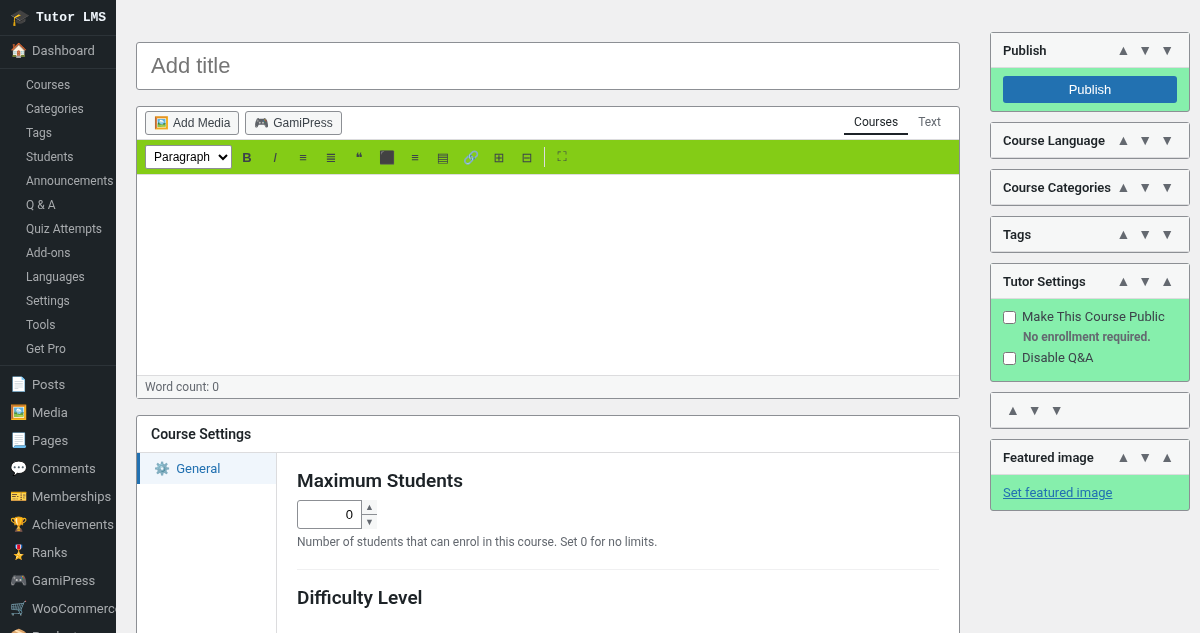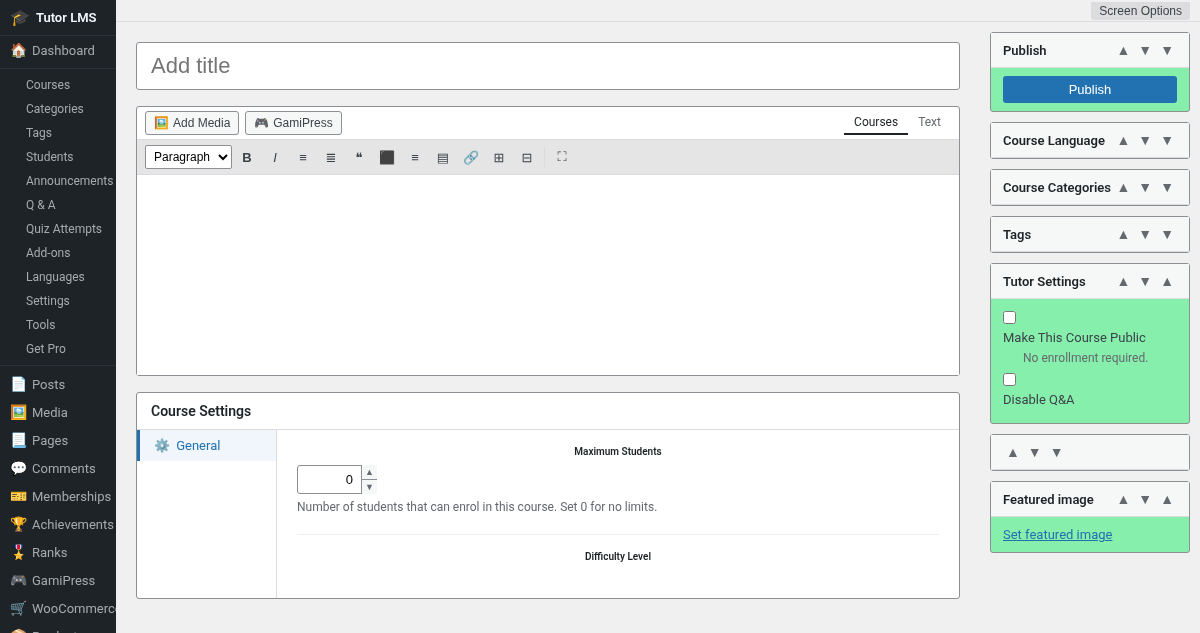--- a/index.html
+++ b/index.html
@@ -5,21 +5,21 @@
     * { box-sizing: border-box; margin: 0; padding: 0; }
     body { font-family: -apple-system, BlinkMacSystemFont, "Segoe UI", Roboto, sans-serif; font-size: 13px; background: #f0f0f1; color: #3c434a; }
 
     
     .layout { display: flex; height: 633px; overflow: hidden; }
 
     
     .sidebar { width: 116px; background: #1d2327; color: #a7aaad; flex-shrink: 0; overflow-y: auto; }
     .sidebar-header { background: #1d2327; padding: 8px 0; border-bottom: 1px solid #2c3338; display: flex; align-items: center; gap: 6px; padding-left: 10px; height: 36px; }
     .sidebar-header-icon { color: #f0f6fc; font-size: 16px; }
-    .sidebar-header-text { color: #f0f6fc; font-weight: 600; font-size: 13px; }
+    .sidebar-header-text { color: #f0f6fc; font-weight: 600; font-size: 13px; font-family: Liberation Mono, monospace; }
     .sidebar-item { display: flex; align-items: center; gap: 6px; padding: 6px 10px; cursor: pointer; color: #a7aaad; font-size: 13px; }
     .sidebar-item .icon { font-size: 14px; width: 16px; text-align: center; }
     .sidebar-divider { border: none; border-top: 1px solid #2c3338; margin: 4px 0; }
     .sidebar-sub-item { padding: 5px 10px 5px 26px; color: #a7aaad; cursor: pointer; font-size: 12px; }
 
     
     .top-bar { background: #f0f0f1; border-bottom: 1px solid #dcdcde; display: flex; justify-content: flex-end; align-items: center; padding: 0 10px; height: 22px; position: absolute; top: 0; left: 116px; right: 0; }
     .screen-options-btn { background: #dcdcde; border: none; padding: 2px 8px; font-size: 12px; cursor: pointer; color: #3c434a; border-bottom-left-radius: 3px; border-bottom-right-radius: 3px; }
 
     
@@ -35,60 +35,60 @@
     .title-input { width: 100%; padding: 10px 14px; font-size: 22px; border: 1px solid #8c8f94; border-radius: 3px; background: #fff; color: #0c4a6e; outline: none; }
 
     
     .editor-wrap { background: #fff; border: 1px solid #8c8f94; border-radius: 3px; margin-top: 16px; }
     .editor-top-bar { display: flex; justify-content: space-between; align-items: center; border-bottom: 1px solid #dcdcde; padding: 4px 8px; }
     .editor-top-left { display: flex; gap: 6px; }
     .editor-btn { background: #f6f7f7; border: 1px solid #8c8f94; border-radius: 3px; padding: 4px 8px; cursor: pointer; font-size: 12px; color: #3c434a; display: flex; align-items: center; gap: 4px; }
     .editor-tabs { display: flex; gap: 0; }
     .editor-tab { padding: 4px 10px; cursor: pointer; border-bottom: 2px solid transparent; font-size: 12px; color: #646970; }
     .editor-tab.active { color: #1d2327; border-bottom-color: #1d2327; }
-    .editor-toolbar { display: flex; align-items: center; gap: 2px; padding: 4px 8px; border-bottom: 1px solid #dcdcde; background: #e5e5e5; flex-wrap: wrap; }
+    .editor-toolbar { display: flex; align-items: center; gap: 2px; padding: 4px 8px; border-bottom: 1px solid #dcdcde; background: #84cc16; flex-wrap: wrap; }
     .toolbar-select { padding: 3px 4px; border: 1px solid #8c8f94; border-radius: 2px; font-size: 12px; background: #fff; }
     .toolbar-btn { width: 26px; height: 26px; border: 1px solid transparent; border-radius: 2px; cursor: pointer; background: none; font-size: 13px; display: flex; align-items: center; justify-content: center; color: #3c434a; }
     .toolbar-divider { width: 1px; height: 20px; background: #dcdcde; margin: 0 2px; }
     .editor-body { min-height: 200px; padding: 10px; background: #fff; }
     .editor-footer { padding: 4px 8px; border-top: 1px solid #dcdcde; background: #f6f7f7; font-size: 12px; color: #646970; }
 
     
     .course-settings { background: #fff; border: 1px solid #8c8f94; border-radius: 3px; margin-top: 16px; }
     .course-settings-header { padding: 10px 14px; border-bottom: 1px solid #dcdcde; font-size: 14px; font-weight: 600; color: #1d2327; }
     .settings-body { display: flex; }
     .settings-tabs { width: 140px; flex-shrink: 0; border-right: 1px solid #dcdcde; }
     .settings-tab { padding: 8px 14px; cursor: pointer; font-size: 13px; color: #3c434a; display: flex; align-items: center; gap: 6px; border-left: 3px solid transparent; }
     .settings-tab.active { border-left-color: #2271b1; background: #f0f6fc; color: #2271b1; }
     .settings-content { flex: 1; padding: 16px 20px; }
     .settings-field { margin-bottom: 20px; }
-    .settings-field-label { font-weight: 600; color: #1d2327; margin-bottom: 8px; font-size: 10px; text-align: center; }
+    .settings-field-label { font-weight: 600; color: #1d2327; margin-bottom: 8px; font-size: 19px; }
     .number-input-wrap { position: relative; display: inline-block; }
     .number-input { width: 80px; padding: 6px 8px; border: 1px solid #8c8f94; border-radius: 3px; font-size: 13px; text-align: right; }
     .number-spinners { position: absolute; right: 0; top: 0; bottom: 0; width: 16px; display: flex; flex-direction: column; border-left: 1px solid #8c8f94; }
     .spinner-btn { flex: 1; background: #f6f7f7; border: none; cursor: pointer; font-size: 9px; display: flex; align-items: center; justify-content: center; color: #646970; }
     .spinner-btn:first-child { border-bottom: 1px solid #8c8f94; }
     .field-hint { font-size: 12px; color: #646970; margin-top: 6px; }
     .divider-row { border: none; border-top: 1px solid #f0f0f1; margin: 0 0 16px; }
 
     
     .panel { background: #86efac; border: 1px solid #8c8f94; border-radius: 3px; margin-bottom: 10px; }
     .panel-header { display: flex; align-items: center; justify-content: space-between; padding: 8px 12px; border-bottom: 1px solid #dcdcde; background: #f6f7f7; }
     .panel-title { font-size: 13px; font-weight: 600; color: #1d2327; }
     .panel-controls { display: flex; gap: 2px; }
     .panel-ctrl-btn { background: none; border: none; cursor: pointer; color: #646970; font-size: 14px; padding: 1px 3px; }
     .panel-body { padding: 10px 12px; }
     .panel-body.publish-body { padding: 0; }
     .publish-actions { padding: 8px 12px; }
     .publish-btn { background: #2271b1; color: #fff; border: none; padding: 6px 12px; border-radius: 3px; cursor: pointer; font-size: 13px; width: 100%; }
 
-    .checkbox-row { display: flex; align-items: flex-start; gap: 6px; margin-bottom: 6px; flex-direction: column; }
+    .checkbox-row { display: flex; align-items: flex-start; gap: 6px; margin-bottom: 6px; }
     .checkbox-row input[type="checkbox"] { margin-top: 2px; }
     .checkbox-label { font-size: 13px; color: #3c434a; }
-    .sub-label { font-size: 12px; color: #646970; margin-left: 20px; }
+    .sub-label { font-size: 12px; color: #646970; margin-left: 20px; font-weight: bold; }
     .link-text { color: #2271b1; cursor: pointer; font-size: 13px; text-decoration: underline; }
 
     
     ::-webkit-scrollbar { width: 6px; }
     ::-webkit-scrollbar-track { background: #f0f0f1; }
     ::-webkit-scrollbar-thumb { background: #c3c4c7; border-radius: 3px; }
   </style>
 </head>
 <body>
 
@@ -158,23 +158,20 @@
         </div>
         <div class="sidebar-item">
           <span class="icon">📦</span>
           <span>Products</span>
         </div>
       </div>
   </div>
 
   <div class="main-wrap">
 
-    <div class="top-bar">
-      <button class="screen-options-btn">Screen Options</button>
-    </div>
 
     <div class="main-content">
 
       <div class="editor-area">
 
         <input type="text" class="title-input" placeholder="Add title" style="">
 
         
         <div class="editor-wrap">
           <div class="editor-top-bar">
@@ -209,20 +206,23 @@
             <button class="toolbar-btn">⬛</button>
             <button class="toolbar-btn">≡</button>
             <button class="toolbar-btn">▤</button>
             <button class="toolbar-btn">🔗</button>
             <button class="toolbar-btn">⊞</button>
             <button class="toolbar-btn">⊟</button>
             <div class="toolbar-divider"></div>
             <button class="toolbar-btn">⛶</button>
           </div>
           <div class="editor-body" contenteditable="true" style=""></div>
+          <div class="editor-footer">
+            <span>Word count: 0</span>
+          </div>
         </div>
 
         
         <div class="course-settings">
           <div class="course-settings-header">Course Settings</div>
           <div class="settings-body">
             <div class="settings-tabs">
               <div class="settings-tab active">
                 <span>⚙️</span>
                 <span>General</span>

